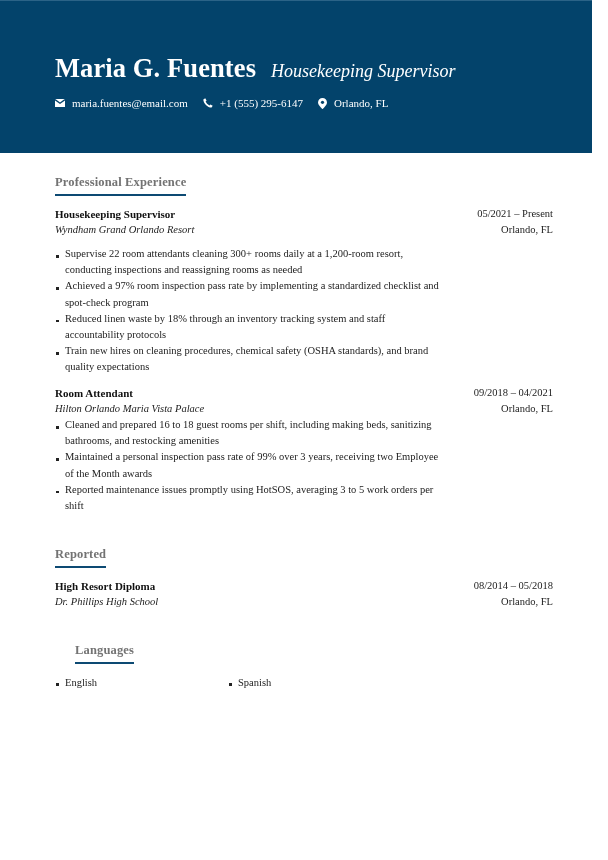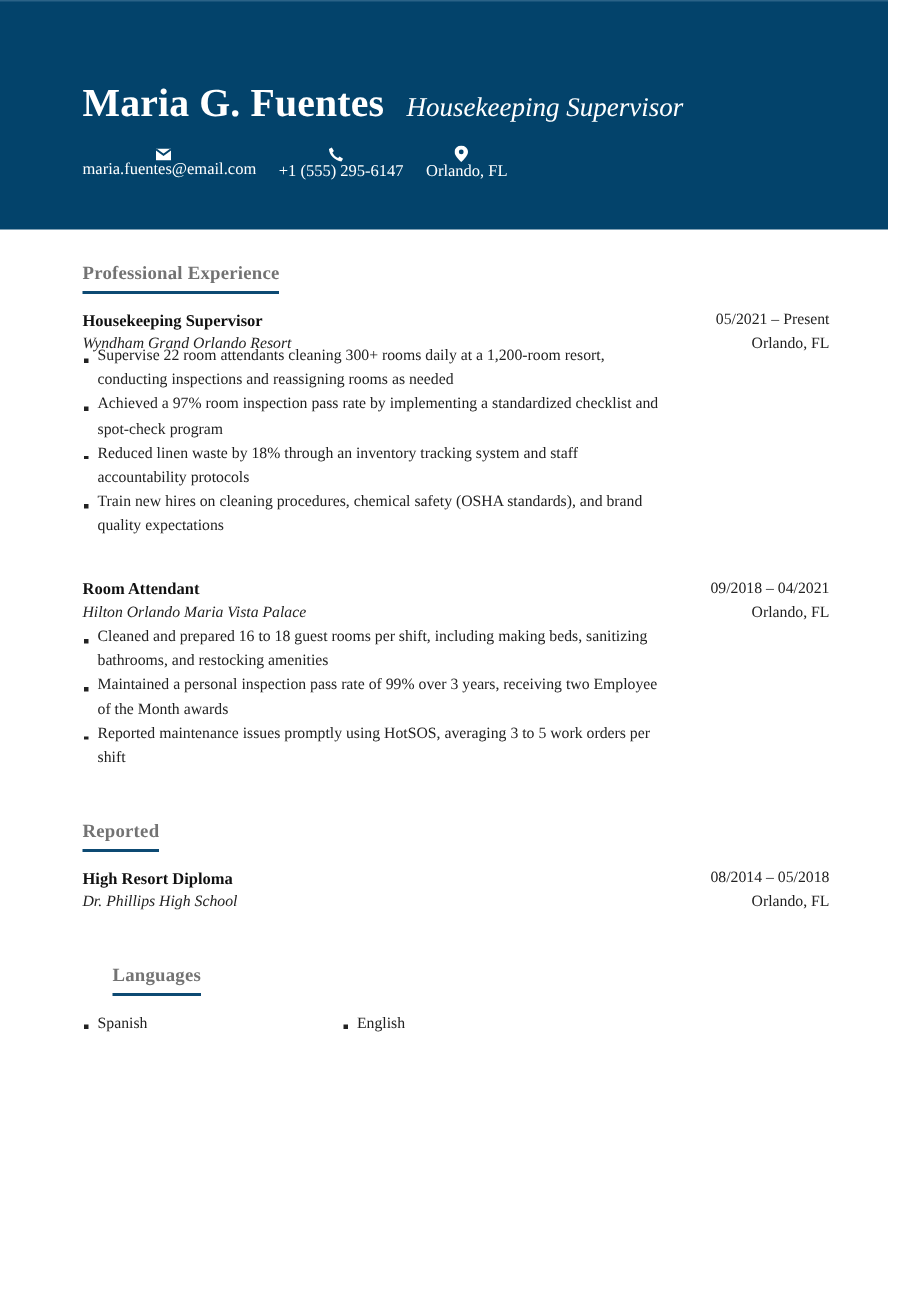--- a/index.html
+++ b/index.html
@@ -8,21 +8,21 @@
 
   .header {
     position: absolute; left: 0; top: 0; width: 592px; height: 153px;
     background: #03436b; border-top: 1px solid #2b6387;
   }
   .name-row { position: absolute; left: 55px; top: 52px; display: flex; align-items: baseline; white-space: nowrap; }
   .name { font-size: 26.5px; font-weight: bold; color: #ffffff; letter-spacing: 0.1px; }
   .headline { font-size: 18px; font-style: italic; color: #ffffff; margin-left: 15px; }
 
   .contact-row { position: absolute; left: 55px; top: 96px; display: flex; align-items: center; font-size: 11px; color: #ffffff; white-space: nowrap; }
-  .contact-item { display: flex; align-items: center; margin-right: 15px; flex-direction: column; }
+  .contact-item { display: flex; align-items: center; margin-right: 15px; }
   .contact-item svg { display: block; margin-right: 7px; }
 
   .content { position: absolute; left: 55px; top: 0; width: 498px; }
 
   .section-title {
     position: absolute; left: 0; font-size: 12.5px; font-weight: bold; color: #737373;
     letter-spacing: 0.15px; white-space: nowrap; padding-bottom: 4px;
     border-bottom: 2.5px solid #0d4a73;
   }
 
@@ -78,21 +78,21 @@
 
   <div class="section-title" style="top:175px;">Professional Experience</div>
 
   <div class="entry" style="top:206px;">
     <div class="entry-head">
       <div class="role">Housekeeping Supervisor</div>
       <div class="date">05/2021 – Present</div>
       <div class="org">Wyndham Grand Orlando Resort</div>
       <div class="loc">Orlando, FL</div>
     </div>
-    <ul class="bullets" style="margin-top:8px;">
+    <ul class="bullets" style="margin-top:24px;">
       <li>Supervise 22 room attendants cleaning 300+ rooms daily at a 1,200-room resort, conducting inspections and reassigning rooms as needed</li>
       <li>Achieved a 97% room inspection pass rate by implementing a standardized checklist and spot-check program</li>
       <li>Reduced linen waste by 18% through an inventory tracking system and staff accountability protocols</li>
       <li>Train new hires on cleaning procedures, chemical safety (OSHA standards), and brand quality expectations</li>
     </ul>
   </div>
 
   <div class="entry" style="top:385px;">
     <div class="entry-head">
       <div class="role">Room Attendant</div>
@@ -114,16 +114,16 @@
       <div class="role">High Resort Diploma</div>
       <div class="date">08/2014 – 05/2018</div>
       <div class="org">Dr. Phillips High School</div>
       <div class="loc">Orlando, FL</div>
     </div>
   </div>
 
   <div class="section-title" style="top:643px;margin-left:20px;">Languages</div>
 
   <div class="lang-list">
+    <div class="lang">English</div>
     <div class="lang">Spanish</div>
-    <div class="lang">English</div>
   </div>
 </div>
 
 </body></html>

